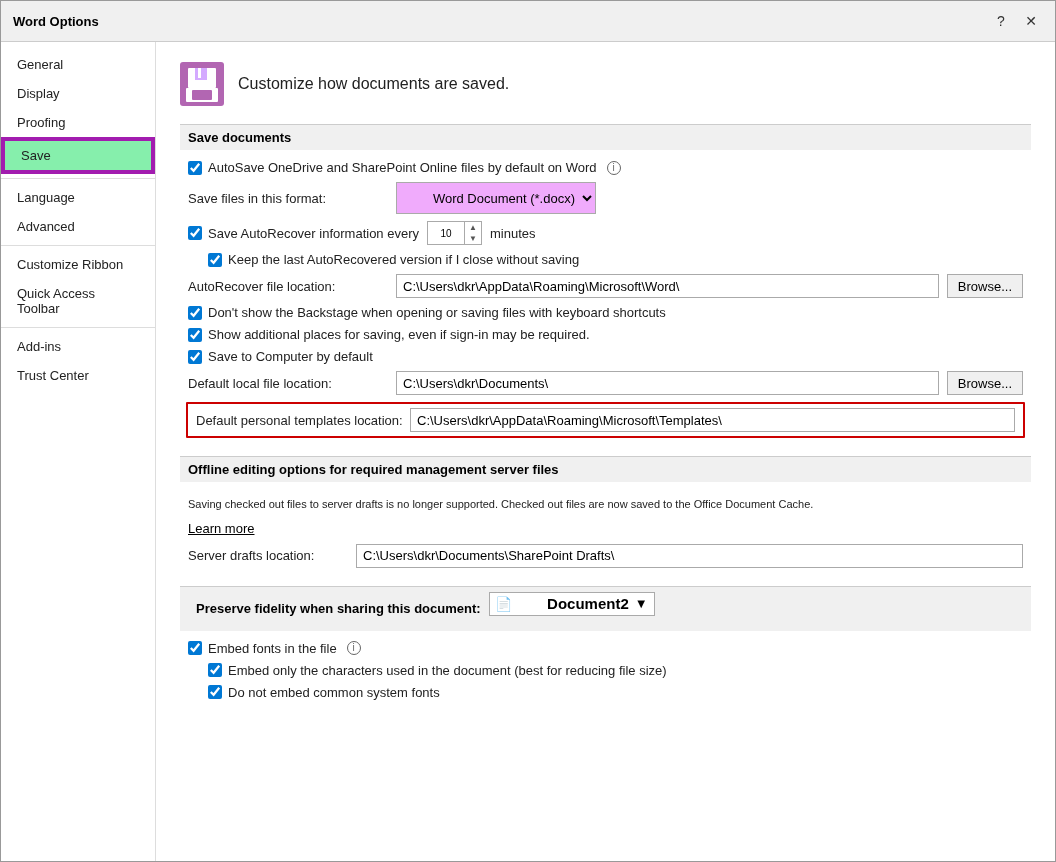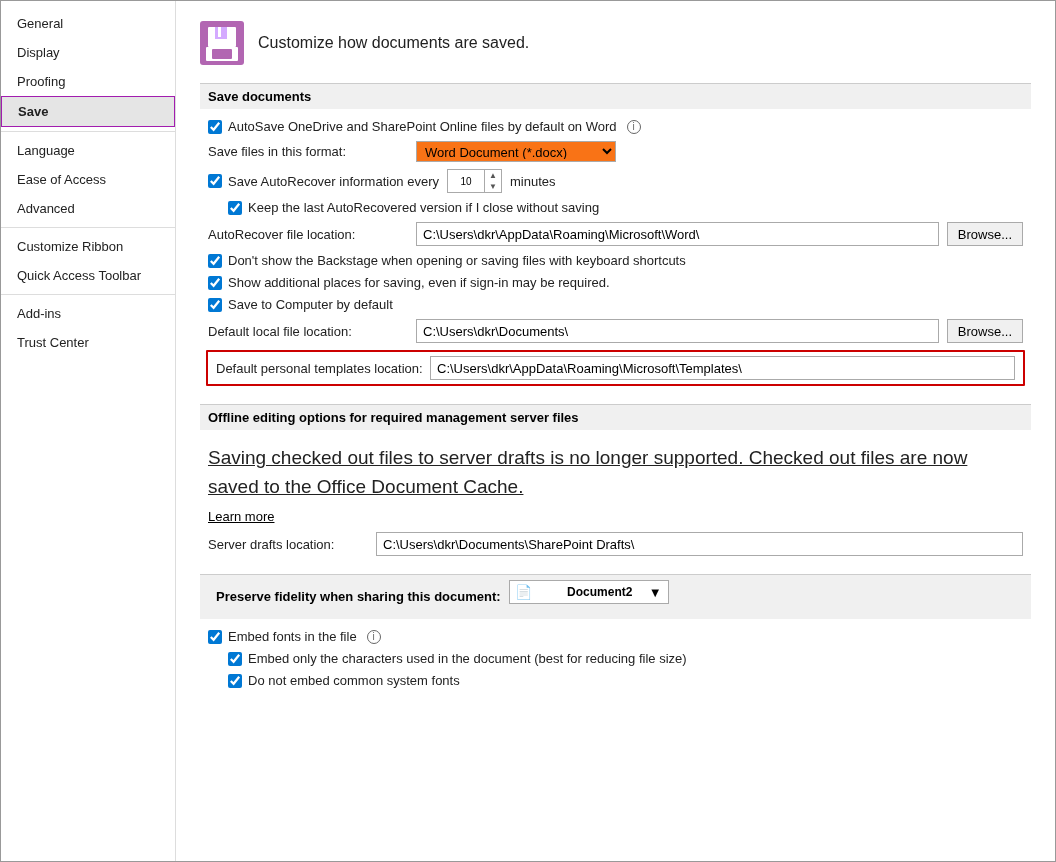--- a/index.html
+++ b/index.html
@@ -48,36 +48,36 @@
       align-items: center;
       justify-content: center;
       color: #333;
     }
     .dialog-body {
       display: flex;
       flex: 1;
       overflow: hidden;
     }
     .sidebar {
-      width: 175px;
+      width: 155px;
       background: #fff;
       border-right: 1px solid #ddd;
       padding: 8px 0;
       flex-shrink: 0;
     }
     .sidebar-item {
       padding: 7px 16px;
       cursor: pointer;
       color: #222;
       font-size: 13px;
     }
     .sidebar-item.active {
-      background: #e5e5e5;
-      border: 1px solid #a21caf;
-      font-weight: 700;
+      background: #86efac;
+      border: 4px solid #a21caf;
+      font-weight: 400;
     }
     .sidebar-divider {
       height: 1px;
       background: #ddd;
       margin: 4px 0;
     }
     .main-content {
       flex: 1;
       padding: 20px 24px;
       overflow-y: auto;
@@ -169,26 +169,27 @@
     .btn {
       height: 24px;
       padding: 0 10px;
       border: 1px solid #aaa;
       background: #f0f0f0;
       cursor: pointer;
       font-size: 13px;
       white-space: nowrap;
     }
     .select-field {
-      height: 21px;
+      height: 32px;
       border: 1px solid #aaa;
       padding: 2px 4px;
       font-size: 13px;
       min-width: 200px;
-      background: #f97316;
+      background: #f0abfc;
+      text-align: right;
     }
     .spinner-field {
       display: flex;
       align-items: center;
       border: 1px solid #aaa;
       height: 24px;
     }
     .spinner-input {
       width: 36px;
       height: 100%;
@@ -258,35 +259,34 @@
       background: #fff;
       padding: 0 6px;
       gap: 6px;
     }
     .doc-icon {
       color: #0078d4;
       font-size: 14px;
     }
     .fidelity-select-text {
       flex: 1;
-      font-size: 12px;
+      font-size: 15px;
       padding-left: 28px;
     }
     .learn-more {
       color: #000000;
       text-decoration: underline;
       cursor: pointer;
       font-size: 13px;
     }
     .offline-info {
       padding: 4px 8px 8px 8px;
-      font-size: 19px;
+      font-size: 11px;
       color: #222;
       line-height: 1.5;
-      text-decoration: underline;
     }
     .dialog-footer {
       border-top: 1px solid #ddd;
       padding: 10px 16px;
       display: flex;
       justify-content: flex-end;
       gap: 8px;
       background: #f0f0f0;
     }
     .footer-btn {
@@ -300,31 +300,37 @@
     .footer-btn.ok {
       border: 2px solid #0078d4;
       background: #f0f0f0;
     }
   </style>
 </head>
 <body>
 
 <div class="dialog">
 
+  <div class="title-bar">
+    <span class="title-bar-left">Word Options</span>
+    <div class="title-bar-right">
+      <button class="title-btn">?</button>
+      <button class="title-btn close">✕</button>
+    </div>
+  </div>
 
   <div class="dialog-body">
 
     <div class="sidebar">
       <div class="sidebar-item">General</div>
       <div class="sidebar-item">Display</div>
       <div class="sidebar-item">Proofing</div>
       <div class="sidebar-item active">Save</div>
       <div class="sidebar-divider"></div>
       <div class="sidebar-item">Language</div>
-      <div class="sidebar-item">Ease of Access</div>
       <div class="sidebar-item">Advanced</div>
       <div class="sidebar-divider"></div>
       <div class="sidebar-item">Customize Ribbon</div>
       <div class="sidebar-item">Quick Access Toolbar</div>
       <div class="sidebar-divider"></div>
       <div class="sidebar-item">Add-ins</div>
       <div class="sidebar-item">Trust Center</div>
     </div>
 
     <div class="main-content">

